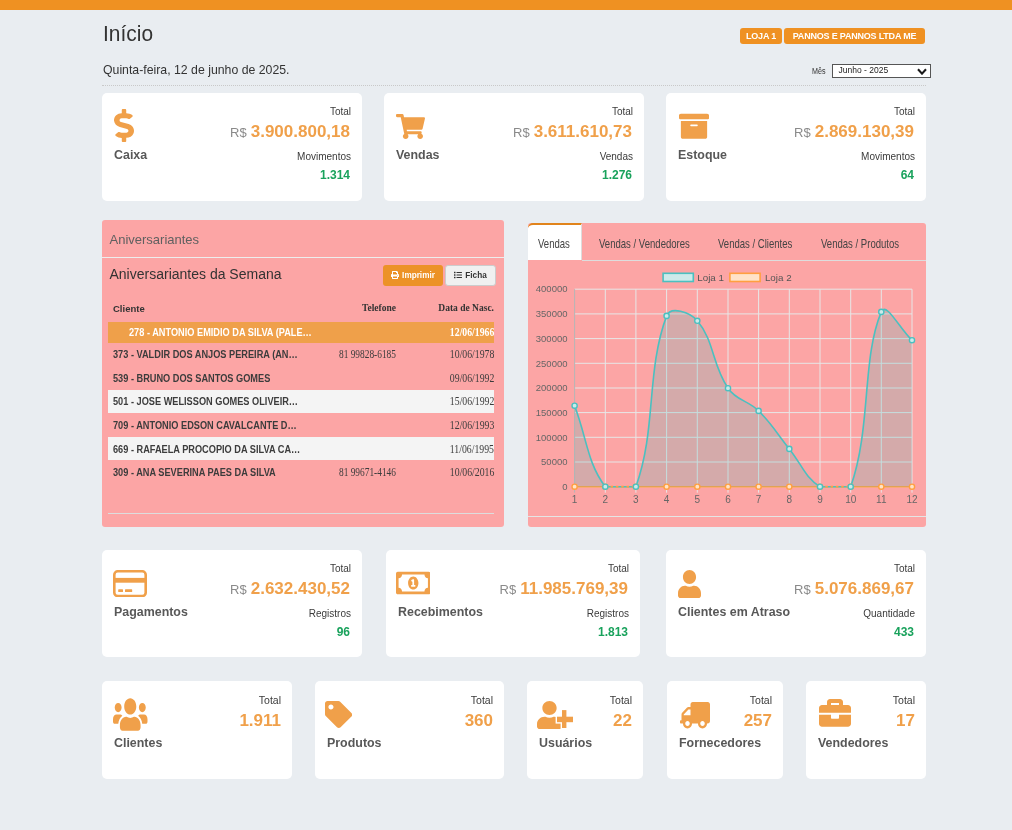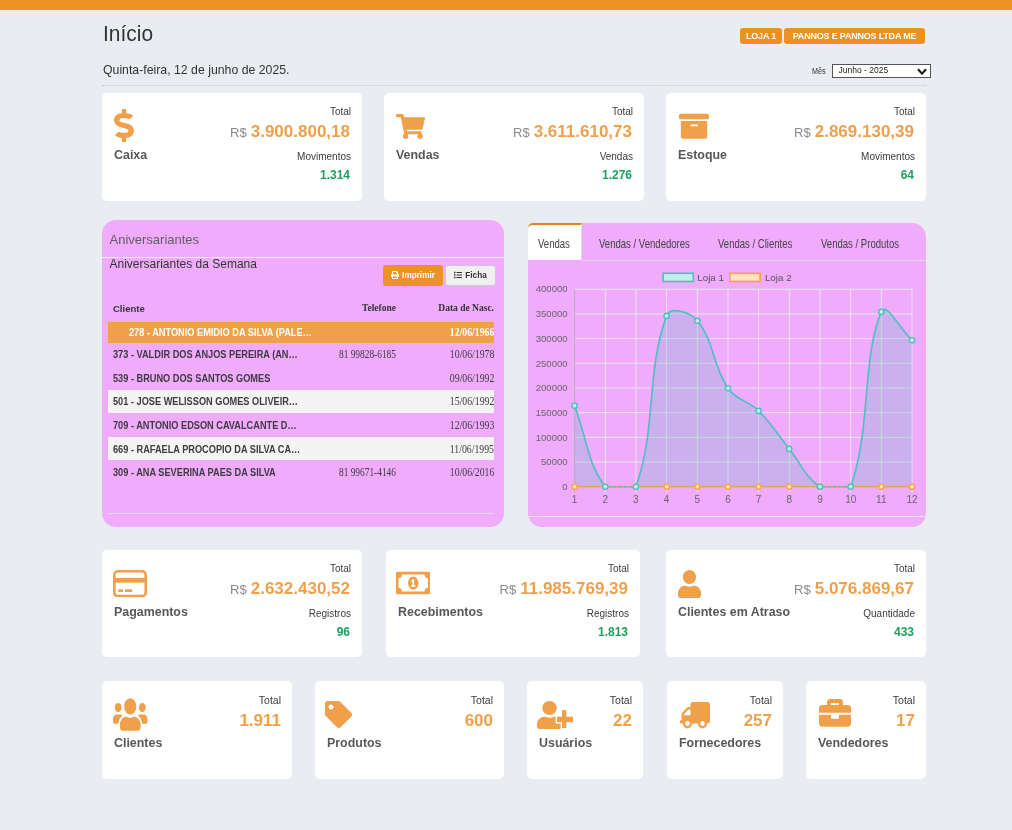--- a/index.html
+++ b/index.html
@@ -14,21 +14,21 @@
 .dotted { left:102px; top:85px; width:824px; border-top:1px dotted #c9c9c9; }
 .card { background:#fff; border-radius:5px; }
 .card .icon { position:absolute; left:13px; top:15px; }
 .card .label { position:absolute; left:12px; top:53.5px; font-size:13.5px; font-weight:bold; color:#585858; transform:scaleX(0.92); transform-origin:left; white-space:nowrap; }
 .tsm { position:absolute; right:11px; font-size:10px; color:#3b3b3b; }
 .card.sm .tsm { right:11px; font-size:10.5px; }
 .card.sm .tnum { right:11px; }
 .tnum { position:absolute; right:12px; font-size:17px; font-weight:bold; color:#f0a04a; white-space:nowrap; }
 .tnum .rs { font-size:13px; font-weight:normal; color:#8a8a8a; margin-right:4px; }
 .tgreen { position:absolute; right:12px; font-size:12px; font-weight:bold; color:#19a25c; }
-.panel { background:#f0abfc; border-radius:14px; }
+.panel { background:#fca5a5; border-radius:3px; }
 .phead { position:absolute; left:0; top:0; width:100%; height:38px; border-bottom:1px solid #ededed; }
 .phead span { position:absolute; left:7.5px; top:12px; font-size:13px; color:#606060; }
 table.bday { position:absolute; left:6px; top:74px; width:386px; border-collapse:collapse; table-layout:fixed; font-size:11.5px; color:#3c3c3c; }
 table.bday th { text-align:left; font-weight:bold; color:#333; font-size:9.5px; height:28px; padding:0; vertical-align:top; padding-top:9px; }
 table.bday td { height:23.6px; padding:0; font-weight:bold; white-space:nowrap; }
 table.bday .r { text-align:right;font-family:Liberation Serif, serif; }
 table.bday tr.hl td { background:#efa04a; color:#fff; height:20.5px; }
 table.bday tr.g td { background:#f4f4f4; }
 table.bday td .nm { display:inline-block; transform:scaleX(0.8); transform-origin:0 50%; }
 table.bday td .dt { display:inline-block; transform:scaleX(0.85); transform-origin:100% 50%; font-weight:normal; }
@@ -75,21 +75,21 @@
   <div class="tsm" style="top:13px;">Total</div>
   <div class="tnum" style="top:29px;"><span class="rs">R$</span>2.869.130,39</div>
   <div class="tsm" style="top:58px;">Movimentos</div>
   <div class="tgreen" style="top:74.5px;">64</div>
 </div>
 
 <div class="abs panel" style="left:102px;top:220px;width:402px;height:307px;">
   <div class="phead">
       <span>Aniversariantes</span>
     </div>
-  <div style="position:absolute;left:7.5px;top:37px;font-size:12px;color:#333;">Aniversariantes da Semana</div>
+  <div style="position:absolute;left:7.5px;top:46px;font-size:14px;color:#333;">Aniversariantes da Semana</div>
   <div id="btn-imprimir" style="position:absolute;left:281px;top:45px;width:60px;height:21px;background:#ec9227;border-radius:3px;color:#fff;font-size:8.2px;font-weight:bold;text-align:center;line-height:21px;"><svg width="8" height="8" viewBox="0 0 512 512" style="vertical-align:-1px;margin-right:3px;">
         <path fill="#fff" d="M448 192V77.25c0-8.49-3.37-16.62-9.37-22.63L393.37 9.37c-6-6-14.14-9.37-22.63-9.37H96C78.33 0 64 14.33 64 32v160c-35.35 0-64 28.65-64 64v112c0 8.84 7.16 16 16 16h48v96c0 17.67 14.33 32 32 32h320c17.67 0 32-14.33 32-32v-96h48c8.84 0 16-7.16 16-16V256c0-35.35-28.65-64-64-64zm-64 256H128v-96h256v96zm0-224H128V64h192v48c0 8.84 7.16 16 16 16h48v96zm48 72c-13.25 0-24-10.75-24-24 0-13.26 10.75-24 24-24s24 10.74 24 24c0 13.25-10.75 24-24 24z"></path>
       </svg>Imprimir</div>
   <div id="btn-ficha" style="position:absolute;left:343px;top:45px;width:51px;height:21px;background:#f0f0f0;border:1px solid #ccc;border-radius:3px;color:#333;font-size:8.2px;font-weight:bold;text-align:center;line-height:19px;"><svg width="8" height="8" viewBox="0 0 512 512" style="vertical-align:-1px;margin-right:3px;">
         <path fill="#333" d="M80 368H16a16 16 0 0 0-16 16v64a16 16 0 0 0 16 16h64a16 16 0 0 0 16-16v-64a16 16 0 0 0-16-16zm0-320H16A16 16 0 0 0 0 64v64a16 16 0 0 0 16 16h64a16 16 0 0 0 16-16V64a16 16 0 0 0-16-16zm0 160H16a16 16 0 0 0-16 16v64a16 16 0 0 0 16 16h64a16 16 0 0 0 16-16v-64a16 16 0 0 0-16-16zm416 176H176a16 16 0 0 0-16 16v32a16 16 0 0 0 16 16h320a16 16 0 0 0 16-16v-32a16 16 0 0 0-16-16zm0-320H176a16 16 0 0 0-16 16v32a16 16 0 0 0 16 16h320a16 16 0 0 0 16-16V96a16 16 0 0 0-16-16zm0 160H176a16 16 0 0 0-16 16v32a16 16 0 0 0 16 16h320a16 16 0 0 0 16-16v-32a16 16 0 0 0-16-16z"></path>
       </svg>Ficha</div>
   <table class="bday">
     <tbody>
         <tr>
           <th style="padding-left:5px;width:180px;">Cliente</th>
@@ -282,21 +282,21 @@
   <div class="label">Clientes</div>
   <div class="tsm" style="top:13px;">Total</div>
   <div class="tnum" style="top:30px;">1.911</div>
 </div>
 <div class="abs card sm" style="left:315px;top:681px;width:189px;height:97.8px;">
   <svg class="icon" style="left:9.8px;top:19.9px;" width="27.2" height="27" viewBox="0 0 512 512" preserveAspectRatio="none">
       <path fill="#f0a04a" d="M0 252.118V48C0 21.49 21.49 0 48 0h204.118a48 48 0 0 1 33.941 14.059l211.882 211.882c18.745 18.745 18.745 49.137 0 67.882L293.823 497.941c-18.745 18.745-49.137 18.745-67.882 0L14.059 286.059A48 48 0 0 1 0 252.118zM112 64c-26.51 0-48 21.49-48 48s21.49 48 48 48 48-21.49 48-48-21.49-48-48-48z"></path>
     </svg>
   <div class="label">Produtos</div>
   <div class="tsm" style="top:13px;">Total</div>
-  <div class="tnum" style="top:30px;">600</div>
+  <div class="tnum" style="top:30px;">360</div>
 </div>
 <div class="abs card sm" style="left:527px;top:681px;width:116px;height:97.8px;">
   <svg class="icon" style="left:9.7px;top:19.9px;" width="36.5" height="28" viewBox="0 0 36.5 28">
       <svg x="0" y="0" width="25" height="28" viewBox="0 0 448 512" preserveAspectRatio="none">
         <path fill="#f0a04a" d="M224 256c70.7 0 128-57.3 128-128S294.7 0 224 0 96 57.3 96 128s57.3 128 128 128zm89.6 32h-16.7c-22.2 10.2-46.9 16-72.9 16s-50.6-5.8-72.9-16h-16.7C60.2 288 0 348.2 0 422.4V464c0 26.5 21.5 48 48 48h352c26.5 0 48-21.5 48-48v-41.6c0-74.2-60.2-134.4-134.4-134.4z"></path>
       </svg>
       <rect x="23.6" y="7.7" width="7.2" height="20.3" fill="#fff"></rect>
       <rect x="18.6" y="14.3" width="19.1" height="8.3" fill="#fff"></rect>
       <rect x="25" y="9.1" width="4.4" height="17.9" fill="#f0a04a"></rect>
       <rect x="20" y="15.7" width="16.3" height="5.5" fill="#f0a04a"></rect>

